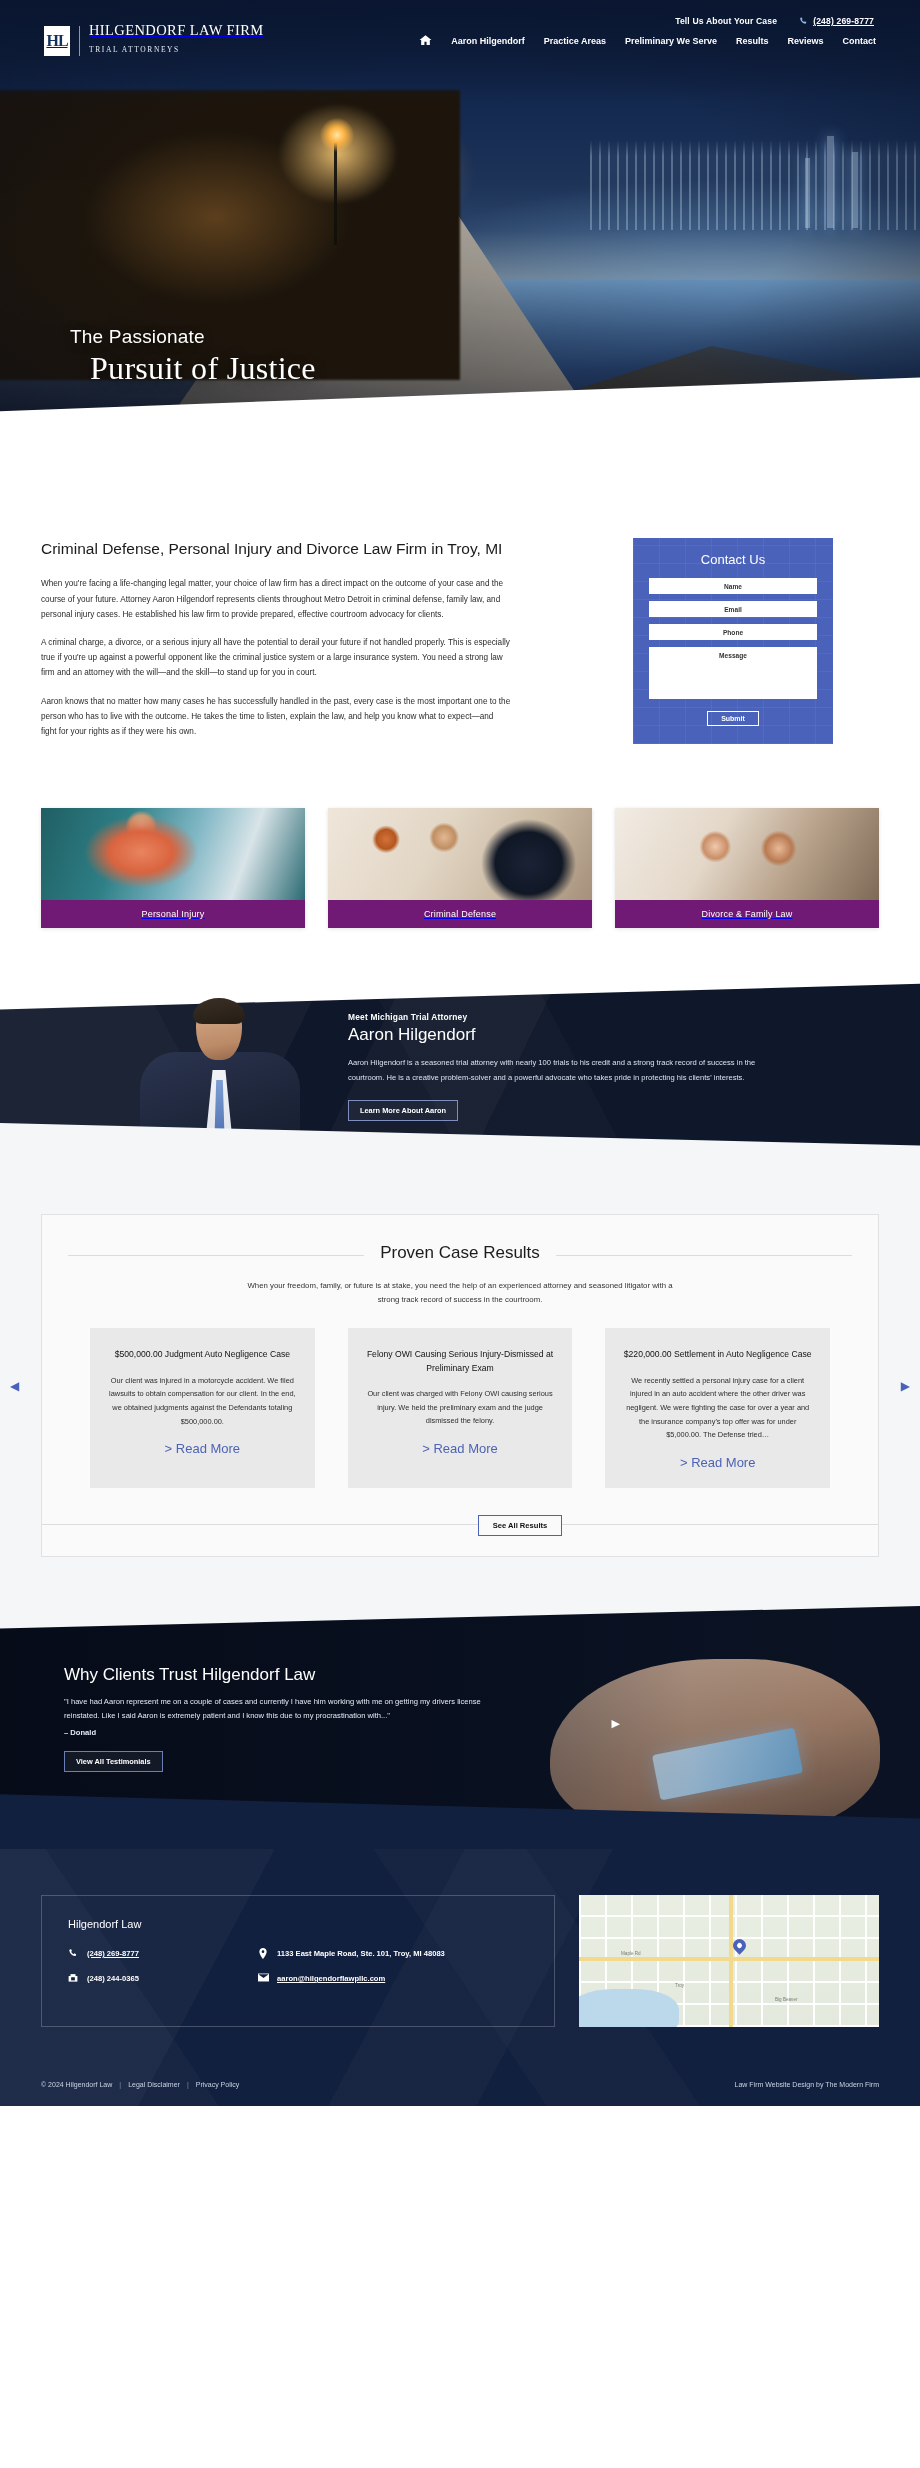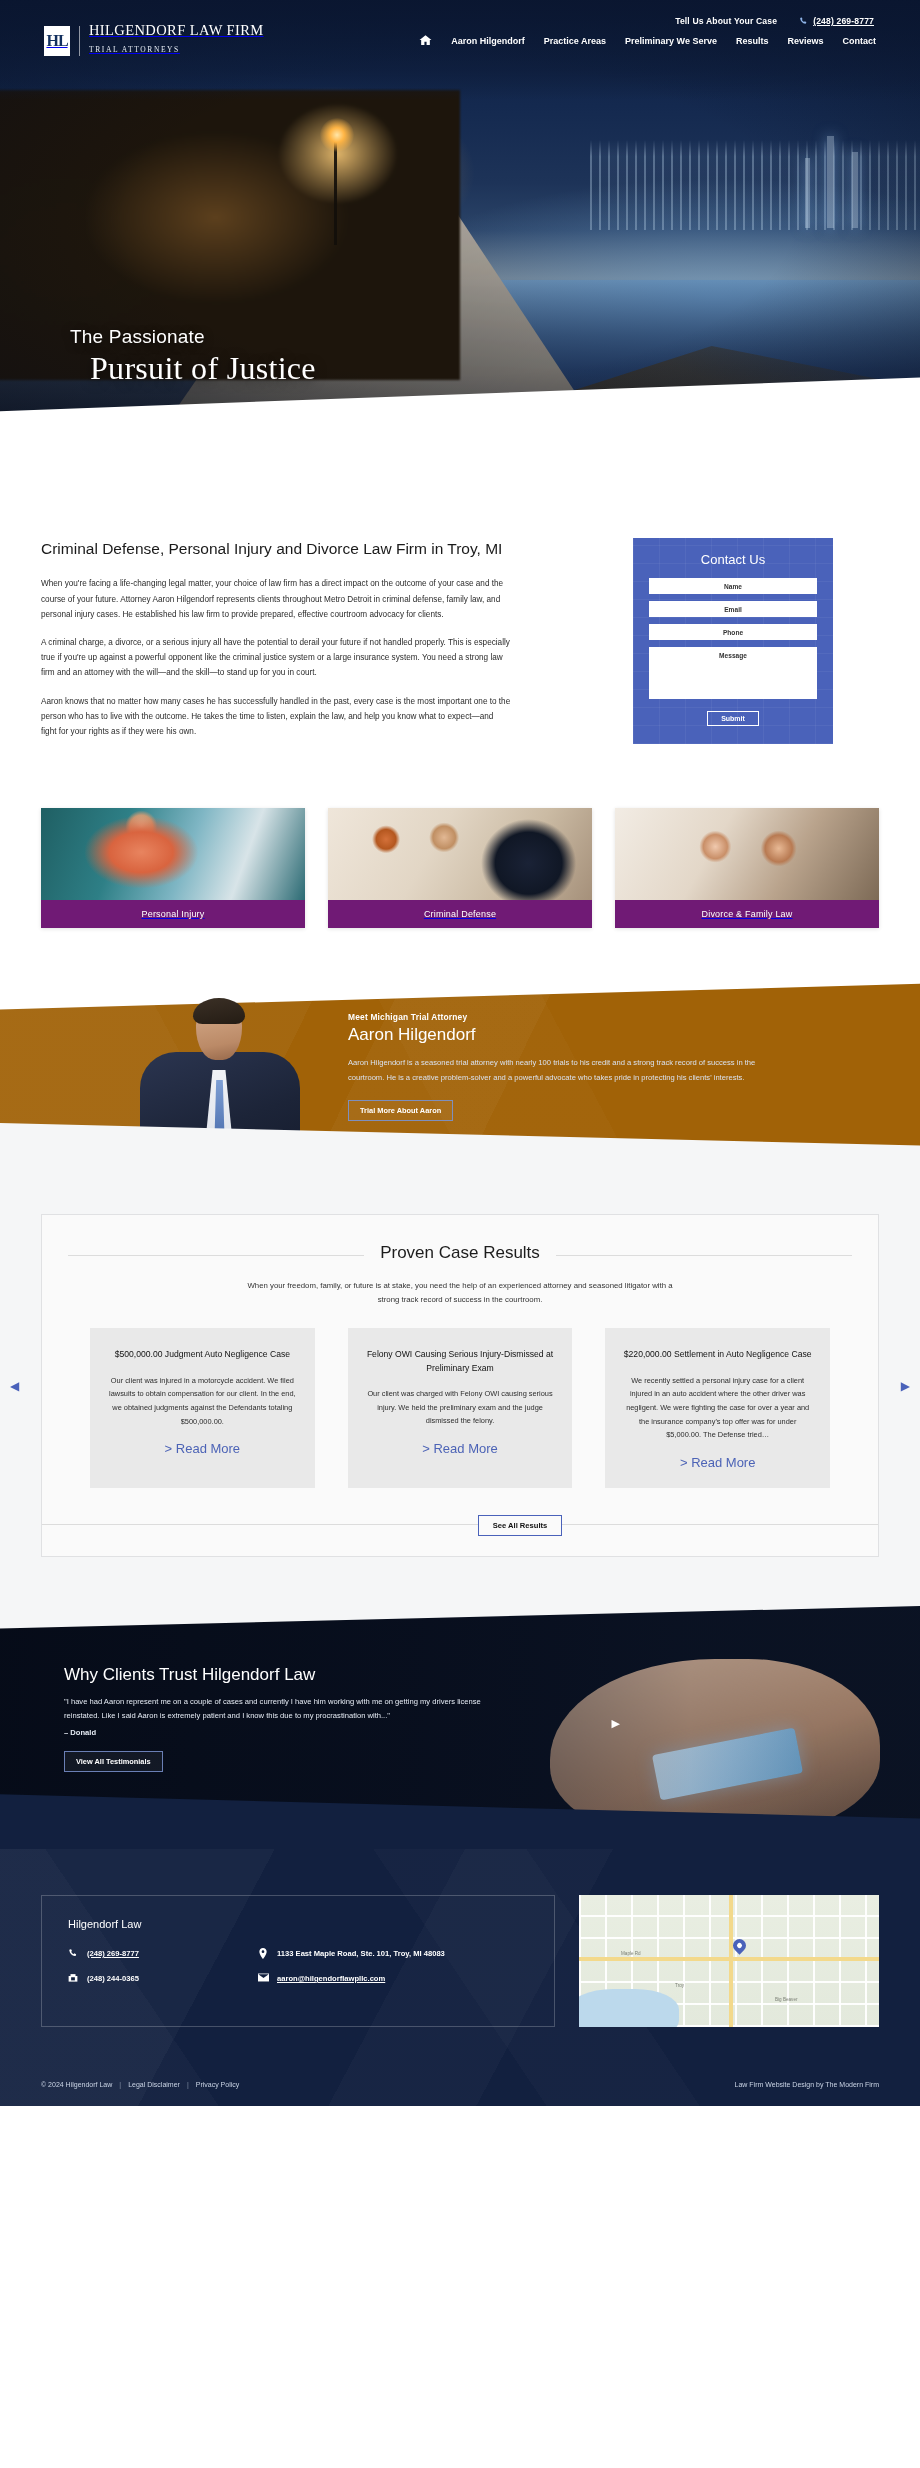--- a/index.html
+++ b/index.html
@@ -198,21 +198,21 @@
       radial-gradient(circle 18px at 62% 44%, #e8b995 0%, #b87a52 75%, rgba(0,0,0,0) 100%),
       linear-gradient(120deg, #f2ece4 0%, #e3d7c8 38%, #b9a38c 66%, #7d6a56 100%);
   }
   .card-label {
     background: #701a75; color: #fff; text-align: center;
     font-size: 9px; padding: 9px 0; letter-spacing: 0.2px;
   }
 
   
   .attorney {
-    position: relative; background: #a16207; height: 210px; overflow: hidden;
+    position: relative; background: #0f172a; height: 210px; overflow: hidden;
     margin-top: -6px;
   }
   .attorney::before {
     content: ""; position: absolute; left: -20px; right: -20px; top: -40px; height: 80px;
     background: #fff; transform: rotate(-1.6deg); transform-origin: left top;
   }
   .attorney::after {
     content: ""; position: absolute; left: -20px; right: -20px; bottom: -46px; height: 80px;
     background: #f5f6f7; transform: rotate(1.4deg); transform-origin: right bottom;
   }
@@ -520,21 +520,21 @@
       <div class="ap-body"></div>
       <div class="ap-shirt"></div>
       <div class="ap-tie"></div>
       <div class="ap-head"></div>
       <div class="ap-hair"></div>
     </div>
     <div class="attorney-copy">
       <div class="att-kicker">Meet Michigan Trial Attorney</div>
       <div class="att-name">Aaron Hilgendorf</div>
       <div class="att-body">Aaron Hilgendorf is a seasoned trial attorney with nearly 100 trials to his credit and a strong track record of success in the courtroom. He is a creative problem-solver and a powerful advocate who takes pride in protecting his clients' interests.</div>
-      <button type="button" class="att-btn">Trial More About Aaron</button>
+      <button type="button" class="att-btn">Learn More About Aaron</button>
     </div>
   </section>
 
   <section class="results">
     <div class="container">
       <div class="results-box">
         <div class="carousel-arrow left">◀</div>
         <div class="carousel-arrow right">▶</div>
 
         <div class="results-head">

